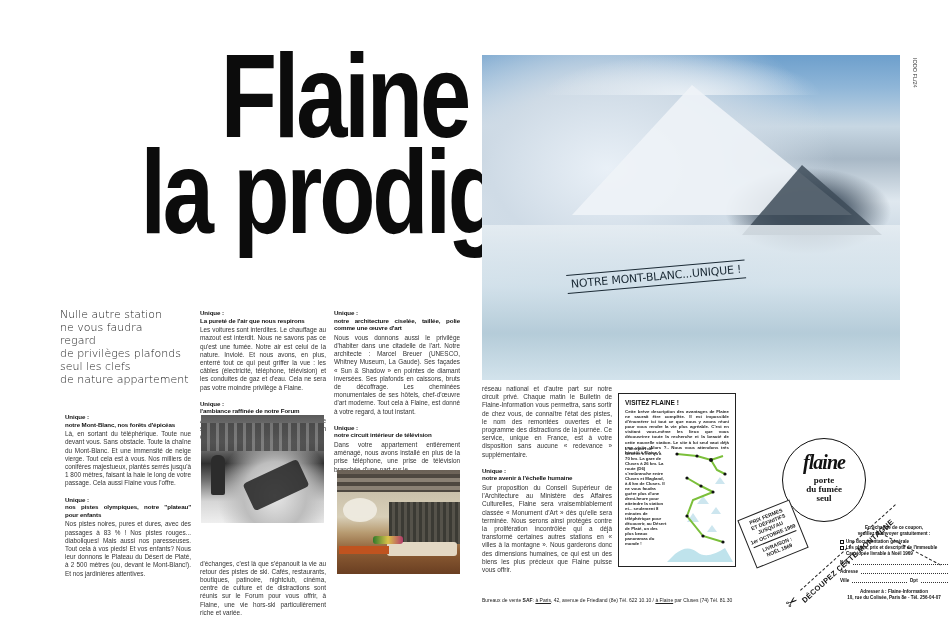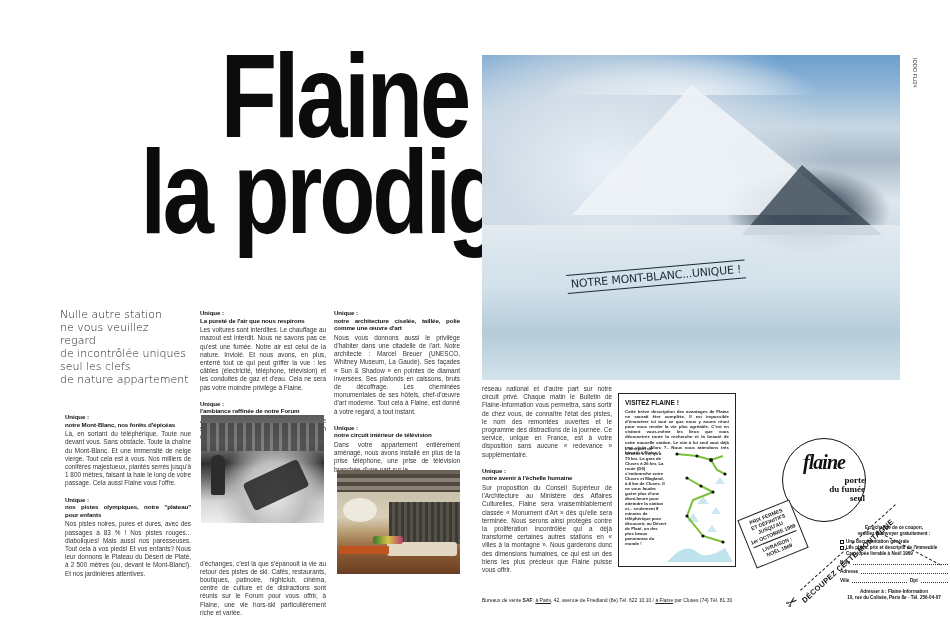--- a/index.html
+++ b/index.html
@@ -84,21 +84,21 @@
 
     .visit-box { position: absolute; left: 618px; top: 393px; width: 118px; height: 174px;
       border: 1px solid #222; padding: 5px 6px; background: #fff; }
     .visit-box h5 { font-size: 6.5px; font-weight: 700; margin-bottom: 3px; color: #111; }
     .visit-box .vb-text { font-size: 4.4px; line-height: 5.1px; font-weight: 700; text-align: justify; color: #222; }
     .visit-box .vb-left { position: absolute; left: 6px; top: 52px; width: 42px; font-size: 4.3px; line-height: 5px; font-weight: 700; color: #222; }
     .visit-box .vb-map { position: absolute; left: 48px; top: 50px; width: 66px; height: 118px; }
 
     .logo-circle { position: absolute; left: 782px; top: 438px; width: 84px; height: 84px; border: 1.5px solid #111; border-radius: 50%; text-align: center; }
     .logo-circle .brand { margin-top: 12px; font-family: "Liberation Serif", serif; font-style: italic; font-weight: 700; font-size: 20px; letter-spacing: -1px; color: #111; }
-    .logo-circle .tag { font-family: "Liberation Serif", serif; font-weight: 700; font-size: 9px; line-height: 9px; color: #111; margin-top: 2px; text-align: right; }
+    .logo-circle .tag { font-family: "Liberation Serif", serif; font-weight: 700; font-size: 9px; line-height: 9px; color: #111; margin-top: 2px; }
 
     .price-stamp { position: absolute; left: 745px; top: 508px; width: 56px; height: 52px; border: 1px solid #222;
       transform: rotate(-22deg); font-size: 5.2px; line-height: 6.2px; text-align: center; padding-top: 3px; color: #222; font-weight: 700; background: #fff; }
     .price-stamp .sep { border-top: 1px solid #222; margin: 2px 4px; }
     .cut-text { position: absolute; left: 800px; top: 598px; font-size: 7.5px; font-weight: 700; color: #111;
       transform: rotate(-42deg); transform-origin: left top; white-space: nowrap; letter-spacing: 0.3px; }
     .scissors { position: absolute; left: 786px; top: 594px; font-size: 14px; color: #111; transform: rotate(-40deg); }
     .dashed { position: absolute; border-top: 1px dashed #222; }
 
     .coupon { position: absolute; left: 840px; top: 525px; width: 108px; font-size: 4.6px; line-height: 6px; color: #111; font-weight: 700; }
@@ -116,23 +116,23 @@
 </head>
 <body>
 
 <div class="headline">
   <span>Flaine</span>
   <span>la prodigue</span>
 </div>
 
 <div class="intro">
   <span>Nulle autre station</span>
-  <span>ne vous veuillez</span>
+  <span>ne vous faudra</span>
   <span>regard</span>
-  <span>de incontrôlée uniques</span>
+  <span>de privilèges plafonds</span>
   <span>seul les clefs</span>
   <span>de nature appartement</span>
 </div>
 
 <div class="col col1">
   <h4><span>Unique :</span><br><span>notre Mont-Blanc, nos forêts d'épicéas</span></h4>
   <p>Là, en sortant du téléphérique. Toute nue devant vous. Sans obstacle. Toute la chaîne du Mont-Blanc. Et une immensité de neige vierge. Tout cela est à vous. Nos milliers de conifères majestueux, plantés serrés jusqu'à 1 800 mètres, faisant la haie le long de votre passage. Cela aussi Flaine vous l'offre.</p>
   <h4><span>Unique :</span><br><span>nos pistes olympiques, notre "plateau" pour enfants</span></h4>
   <p>Nos pistes noires, pures et dures, avec des passages à 83 % ! Nos pistes rouges... diaboliques! Mais aussi nos paresseuses. Tout cela à vos pieds! Et vos enfants? Nous leur donnons le Plateau du Désert de Platé, à 2 500 mètres (ou, devant le Mont-Blanc!). Et nos jardinières attentives.</p>
 </div>

